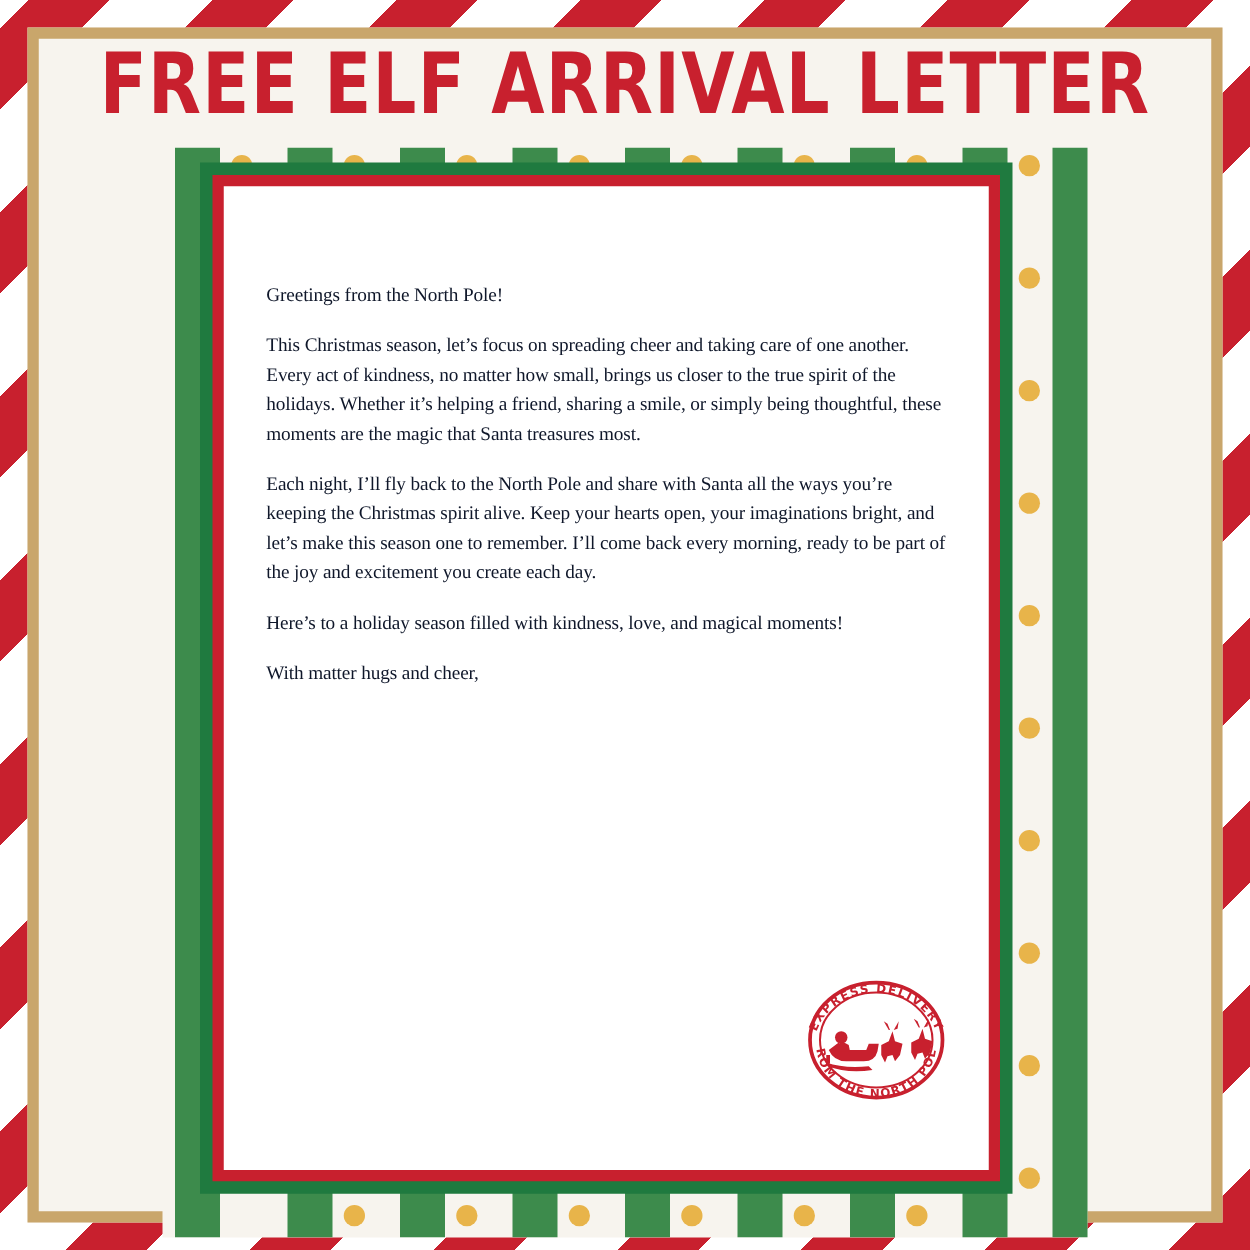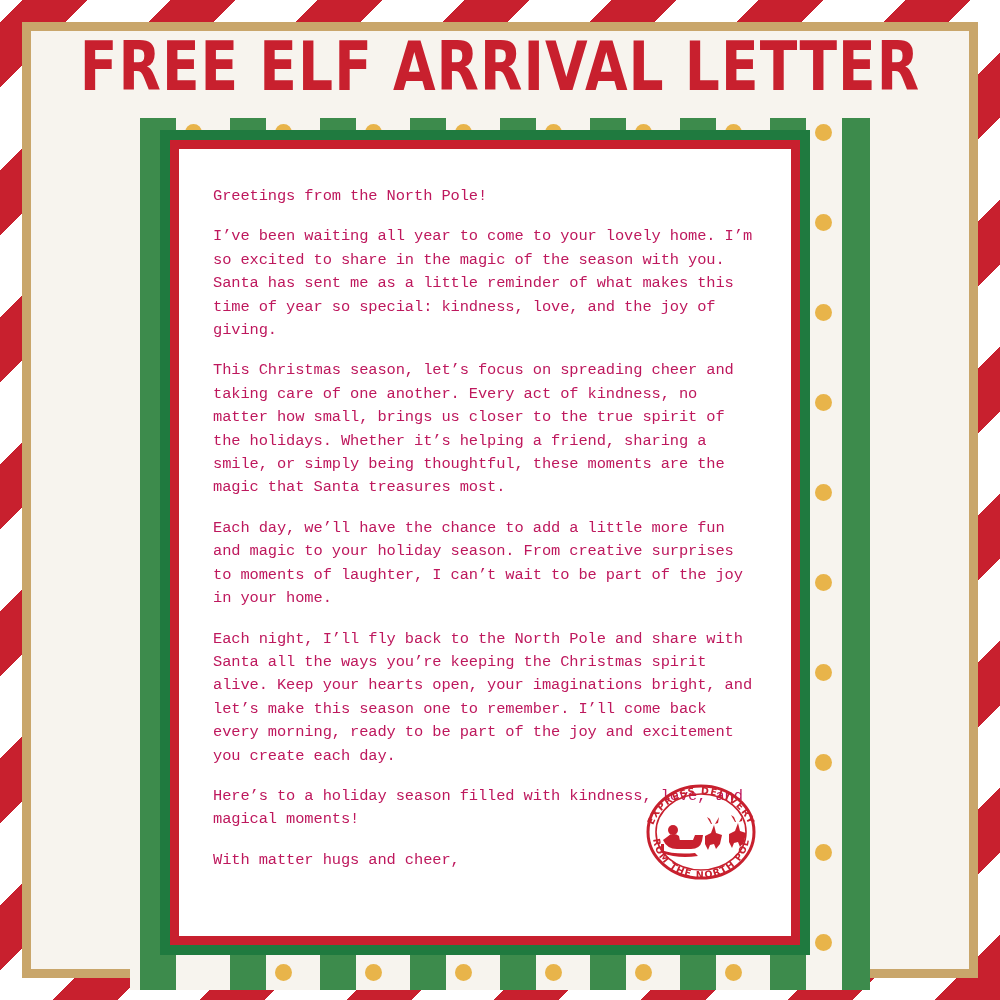--- a/index.html
+++ b/index.html
@@ -113,25 +113,26 @@
     width: 100%;
     height: 100%;
     background: #ffffff;
     box-sizing: border-box;
     padding: 36px 34px 20px 34px;
     position: relative;
     overflow: hidden;
   }
 
   #letter-body {
-    font-family: Liberation Mono, monospace;
+    font-family: Liberation Serif, serif;
     font-size: 15.4px;
     line-height: 1.52;
-    color: #be185d;
+    color: #0f172a;
     letter-spacing: -0.1px;
+    margin-top: 40px;
   }
   #letter-body p {
     margin: 0 0 17px 0;
   }
   #letter-body p:last-child {
     margin-bottom: 0;
   }
   .sig-line { display: block; }
 
   
@@ -201,23 +202,21 @@
     <div class="dot" style="left:505px; top:846px"></div>
     <div class="dot" style="left:595px; top:846px"></div>
   </div>
 
   <div id="letter-card">
     <div id="letter-card-inner">
       <div id="letter-page">
 
         <div id="letter-body">
           <p>Greetings from the North Pole!</p>
-          <p>I’ve been waiting all year to come to your lovely home. I’m so excited to share in the magic of the season with you. Santa has sent me as a little reminder of what makes this time of year so special: kindness, love, and the joy of giving.</p>
           <p>This Christmas season, let’s focus on spreading cheer and taking care of one another. Every act of kindness, no matter how small, brings us closer to the true spirit of the holidays. Whether it’s helping a friend, sharing a smile, or simply being thoughtful, these moments are the magic that Santa treasures most.</p>
-          <p>Each day, we’ll have the chance to add a little more fun and magic to your holiday season. From creative surprises to moments of laughter, I can’t wait to be part of the joy in your home.</p>
           <p> Each night, I’ll fly back to the North Pole and share with Santa all the ways you’re keeping the Christmas spirit alive. Keep your hearts open, your imaginations bright, and let’s make this season one to remember. I’ll come back every morning, ready to be part of the joy and excitement you create each day.</p>
           <p>Here’s to a holiday season filled with kindness, love, and magical moments!</p>
           <p>
             <span class="sig-line">With matter hugs and cheer,</span>
           </p>
         </div>
 
         <div id="stamp">
           <svg viewBox="0 0 136 116" width="136" height="116" aria-hidden="true">
             <defs>

